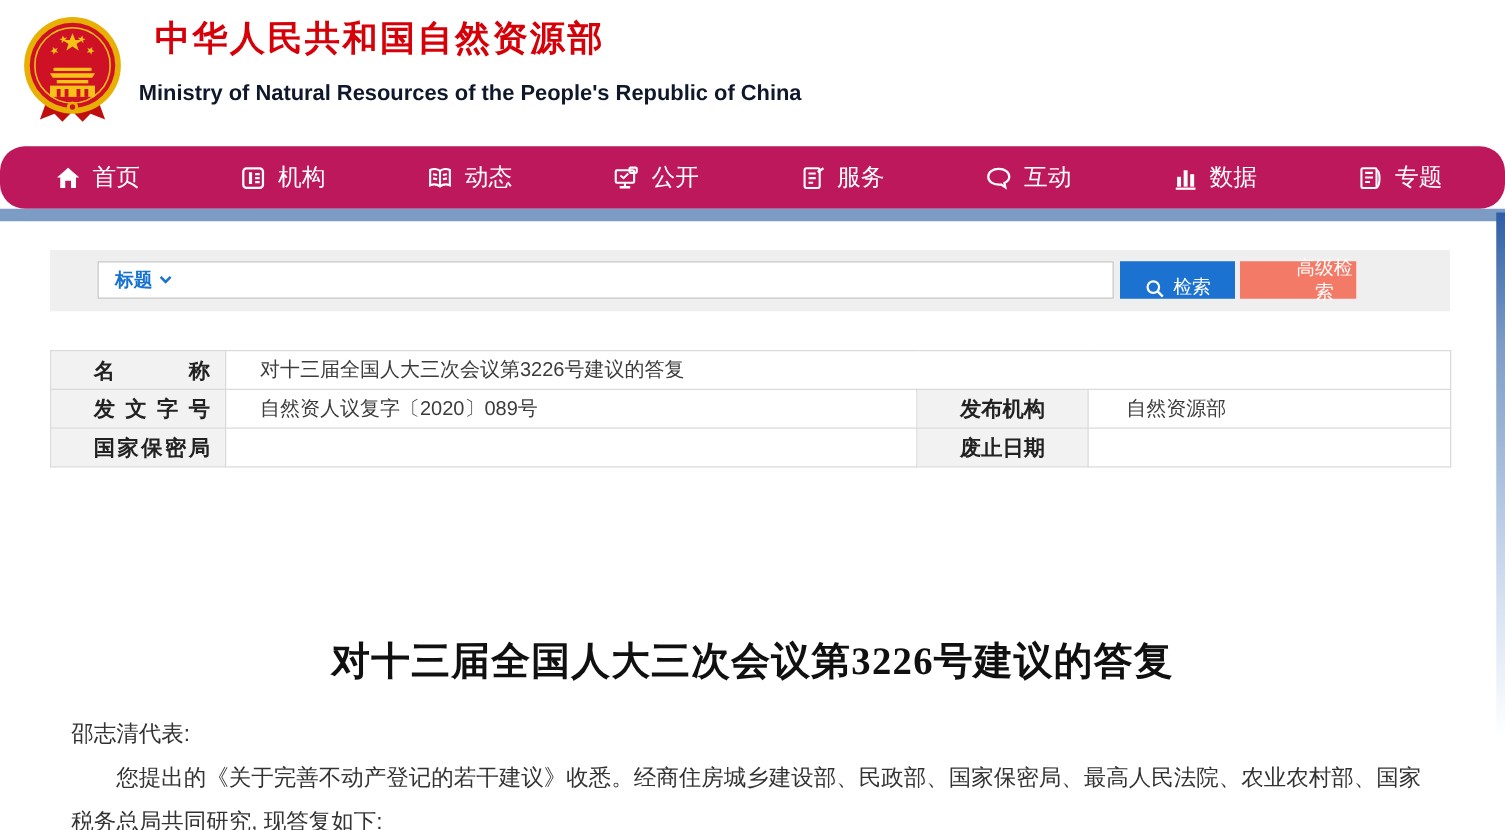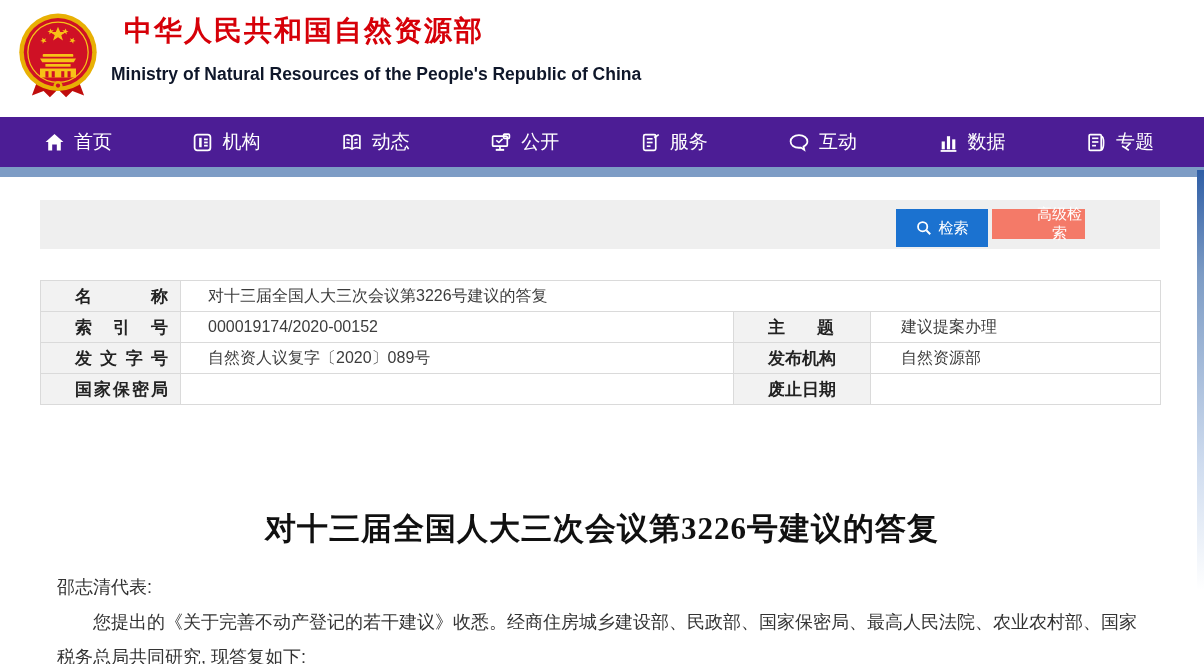--- a/index.html
+++ b/index.html
@@ -18,22 +18,22 @@
   .site-subtitle {
     position:absolute; left:111px; top:64px; font-size:17.5px; font-weight:600;
     color:#0f172a; white-space:nowrap;
   }
   .section-title {
     position:absolute; right:51px; top:27px; font-size:30px; font-weight:bold;
     color:#17509e; white-space:nowrap;
   }
   
   .navbar {
-    position:absolute; top:117px; left:0; width:1204px; height:50px; background:#4c1d95;
-    display:flex; align-items:center; justify-content:space-between; padding:0 50px 0 44px;
+    position:absolute; top:117px; left:0; width:1204px; height:50px; background:#be185d;
+    display:flex; align-items:center; justify-content:space-between; padding:0 50px 0 44px;border-radius:20px;
   }
   .nav-item { display:flex; align-items:center; gap:9px; color:#fff; font-size:19px; cursor:pointer; white-space:nowrap; }
   .nav-item svg { display:block; }
   .nav-strip { position:absolute; top:167px; left:0; width:1204px; height:10px; background:#7d9cc5; }
   .right-scroll {
     position:absolute; top:170px; right:0; width:7px; height:420px;
     background:linear-gradient(#2f5ea6 0%, #7d9cc5 25%, #cfdcef 70%, #ffffff 100%);
   }
   
   .search-panel { position:absolute; left:40px; top:200px; width:1120px; height:49px; background:#efefef; }
@@ -43,22 +43,22 @@
   }
   .field-select {
     display:flex; align-items:center; gap:5px; padding-left:13px; cursor:pointer;
     color:#1673d2; font-size:15px; font-weight:bold;
   }
   .search-input {
     flex:1; height:100%; border:none; outline:none; font-size:14px; padding:0 8px;
     background:transparent; font-family:inherit;
   }
   .btn-search {
-    position:absolute; left:856px; top:9px; width:92px; height:38px; background:#1b72d0;
-    border:none; color:#fff; font-size:15px; display:flex; align-items:center; justify-content:center;
+    position:absolute; left:856px; top:9px; width:92px; height:30px; background:#1b72d0;
+    border:none; color:#fff; font-size:15px; display:flex; align-items:flex-end; justify-content:center;
     gap:7px; cursor:pointer; font-family:inherit;
   }
   .btn-advanced {
     position:absolute; left:952px; top:9px; width:93px; height:30px; background:#f47a68;
     border:none; color:#fff; font-size:15px; display:flex; align-items:center; justify-content:center;
     cursor:pointer; font-family:inherit;padding-left:42px;
   }
   
   .info-table {
     position:absolute; left:40px; top:280px; width:1120px;
@@ -192,20 +192,29 @@
           <line x1="5.8" y1="13" x2="9.5" y2="13"></line>
           <path d="M14.5 4 c3 0.5 3 11.5 0 13.5"></path>
         </svg>
       <span>专题</span>
     </div>
   </div>
   <div class="nav-strip"></div>
   <div class="right-scroll"></div>
 
   <div class="search-panel">
+    <div class="search-box">
+      <div class="field-select">
+        <span>标题</span>
+        <svg width="11" height="8" viewBox="0 0 11 8">
+            <path d="M1.5 1.5 L5.5 5.5 L9.5 1.5" fill="none" stroke="#1673d2" stroke-width="2"></path>
+          </svg>
+      </div>
+      <input class="search-input" type="text" value="" style="">
+    </div>
     <button class="btn-search">
       <svg width="16" height="16" viewBox="0 0 18 18">
           <circle cx="7.5" cy="7.5" r="5.2" fill="none" stroke="#fff" stroke-width="2"></circle>
           <line x1="11.6" y1="11.6" x2="16" y2="16" stroke="#fff" stroke-width="2.2"></line>
         </svg>
       <span>检索</span>
     </button>
     <button class="btn-advanced">
       <span>高级检索</span>
     </button>
@@ -215,26 +224,20 @@
     <colgroup>
         <col style="width:140px">
         <col style="width:553px">
         <col style="width:137px">
         <col style="width:290px">
       </colgroup>
     <tbody>
         <tr>
       <td class="lab"><span class="jl">名　称</span></td>
       <td class="val" colspan="3">对十三届全国人大三次会议第3226号建议的答复</td>
-    </tr>
-    <tr>
-      <td class="lab"><span class="jl">索 引 号</span></td>
-      <td class="val">000019174/2020-00152</td>
-      <td class="lab"><span class="jr">主　题</span></td>
-      <td class="val valr">建议提案办理</td>
     </tr>
     <tr>
       <td class="lab"><span class="jl">发文字号</span></td>
       <td class="val">自然资人议复字〔2020〕089号</td>
       <td class="lab"><span class="jr">发布机构</span></td>
       <td class="val valr">自然资源部</td>
     </tr>
     <tr>
       <td class="lab"><span class="jl">国家保密局</span></td>
       <td class="val"></td>

